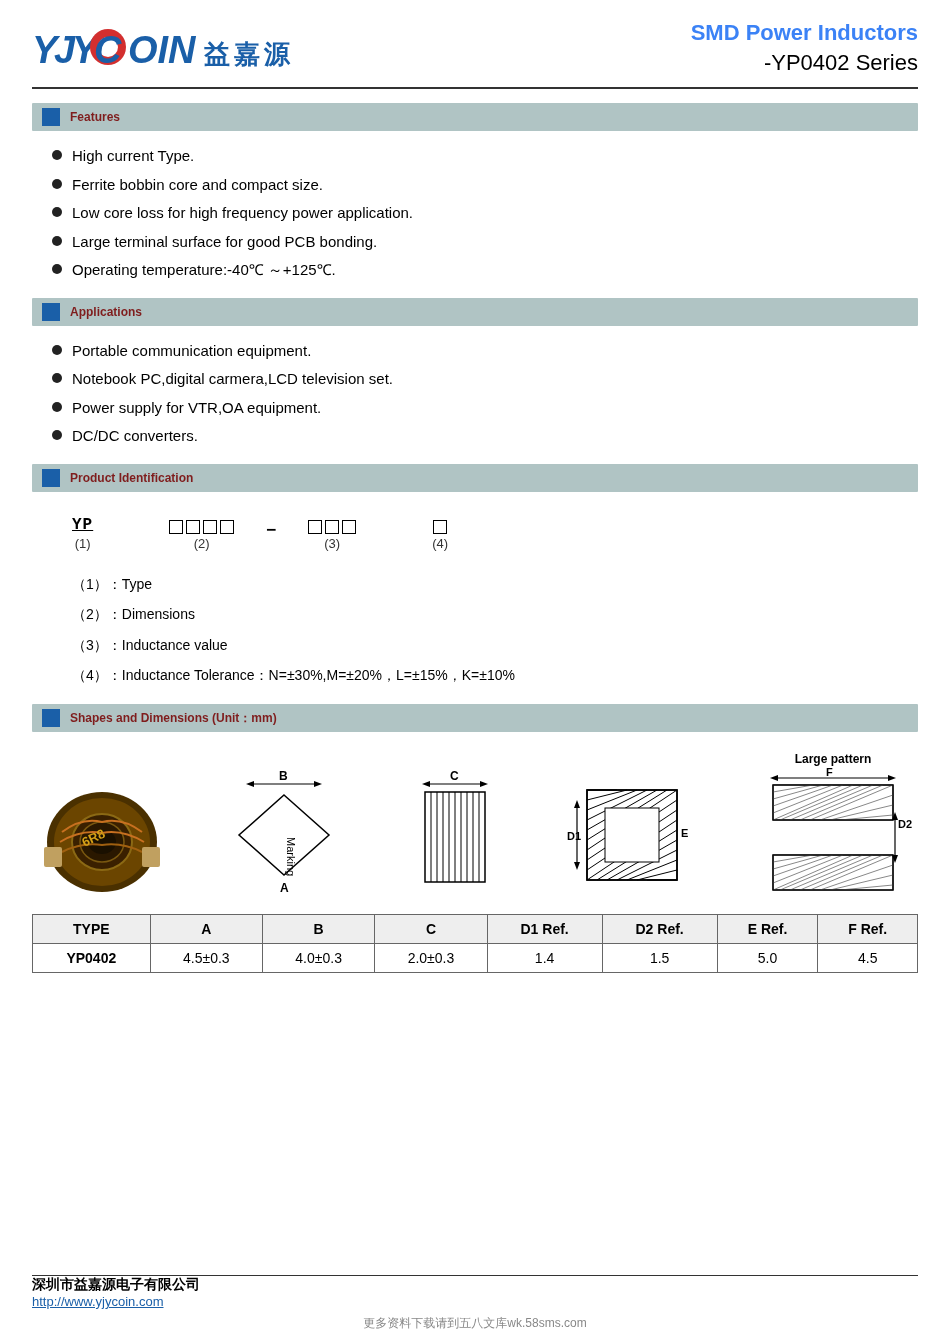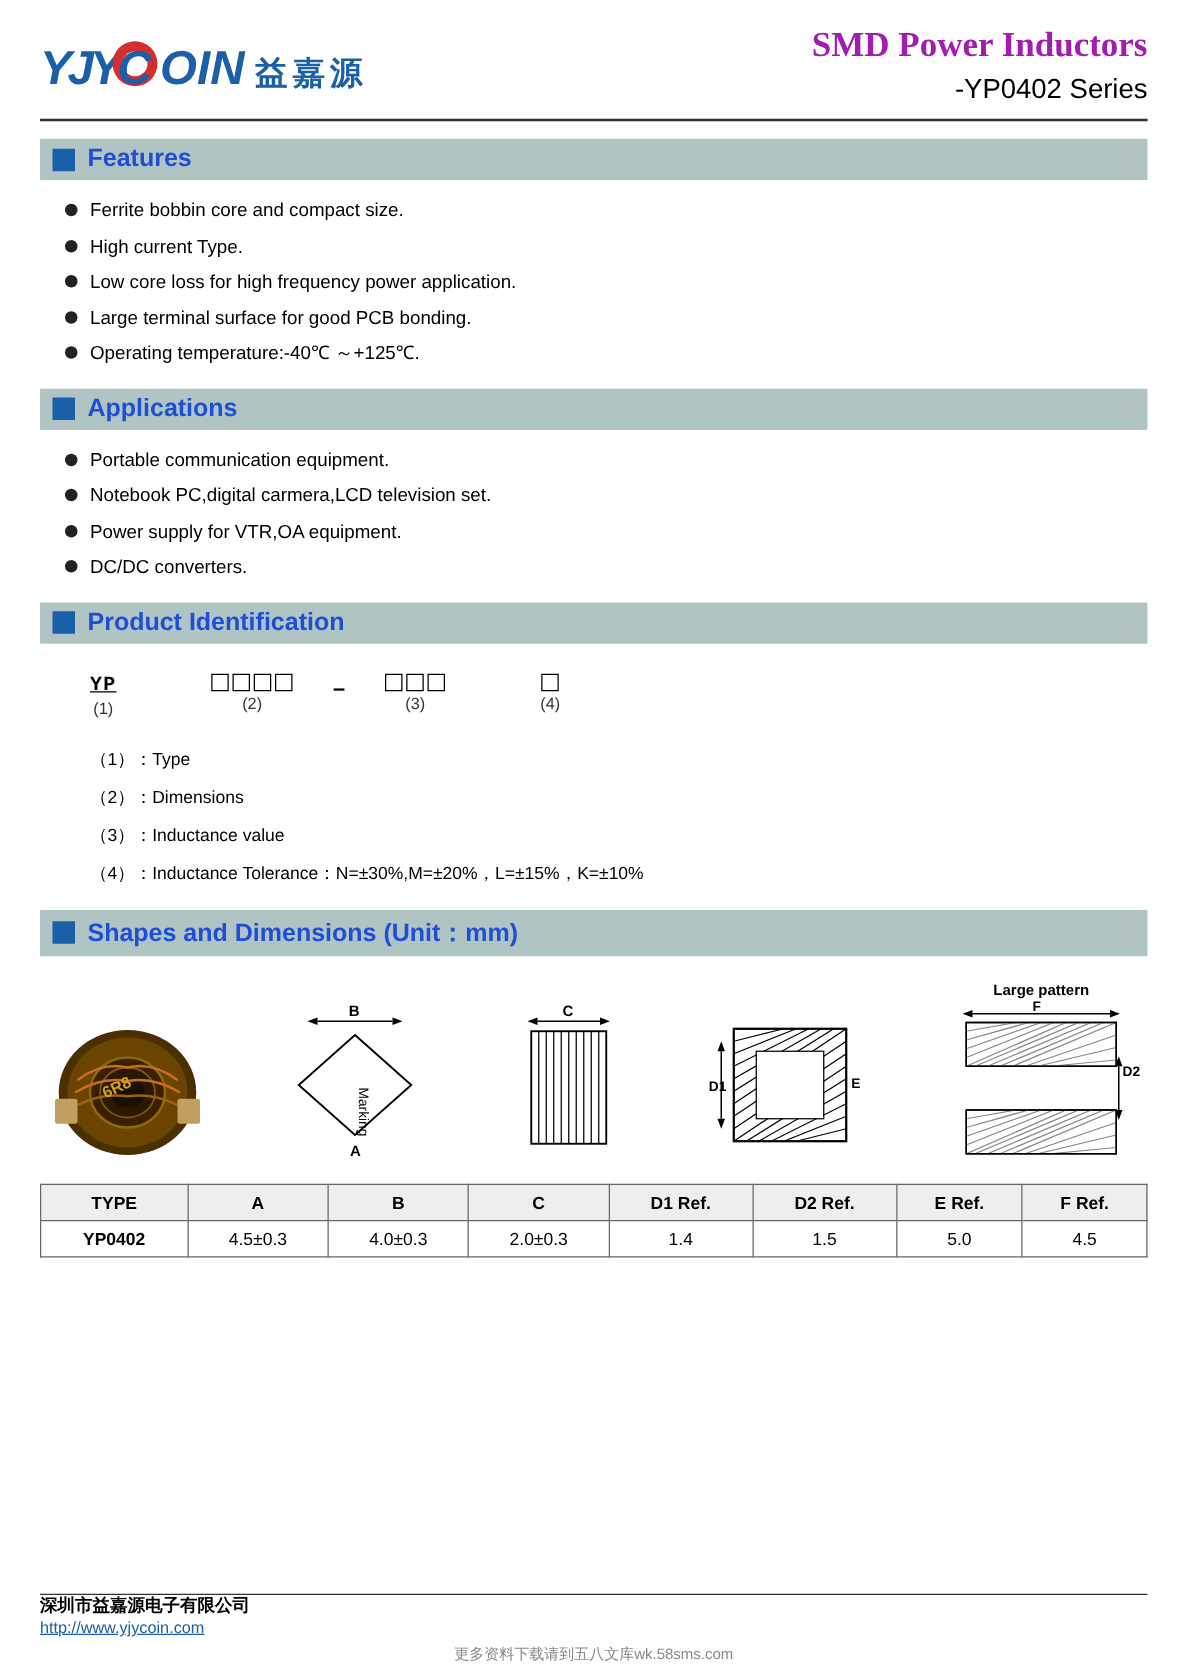--- a/index.html
+++ b/index.html
@@ -32,24 +32,23 @@
     .logo-area {
       display: flex;
       align-items: center;
       gap: 8px;
     }
     .header-title {
       text-align: right;
       line-height: 1.35;
     }
     .header-title-main {
-      font-size: 28px;
-      font-weight: bold;
-      color: #a21caf;
-      font-family: Liberation Serif, serif;
+      font-size: 22px;
+      font-weight: bold;
+      color: #3b82f6;
     }
     .header-title-sub {
       font-size: 22px;
       font-weight: normal;
       color: #000000;
     }
 
     
     .section-header {
       background: #b0c4c4;
@@ -61,23 +60,23 @@
       border-radius: 1px;
     }
     .section-icon {
       display: inline-block;
       width: 18px;
       height: 18px;
       background: #1a5fa8;
       flex-shrink: 0;
     }
     .section-title {
-      font-size: 20px;
-      font-weight: bold;
-      color: #1d4ed8;
+      font-size: 12px;
+      font-weight: bold;
+      color: #7f1d1d;
     }
 
     
     .bullet-list {
       list-style: none;
       margin: 4px 0 10px 20px;
     }
     .bullet-list li {
       display: flex;
       align-items: flex-start;
@@ -93,20 +92,21 @@
       background: #222;
       border-radius: 50%;
       flex-shrink: 0;
       margin-top: 5px;
     }
 
     
     .product-id-diagram {
       margin: 14px 0 14px 40px;
       display: flex;
+      align-items: flex-end;
       gap: 28px;
     }
     .pid-group {
       display: flex;
       flex-direction: column;
       align-items: center;
       gap: 2px;
     }
     .pid-top {
       font-size: 16px;
@@ -243,25 +243,25 @@
     </div>
   </div>
 
   <div class="section-header">
     <span class="section-icon"></span>
     <span class="section-title">Features</span>
   </div>
   <ul class="bullet-list">
     <li>
         <span class="bullet-circle"></span>
+        <span>High current Type.</span>
+      </li>
+    <li>
+        <span class="bullet-circle"></span>
         <span>Ferrite bobbin core and compact size.</span>
-      </li>
-    <li>
-        <span class="bullet-circle"></span>
-        <span>High current Type.</span>
       </li>
     <li>
         <span class="bullet-circle"></span>
         <span>Low core loss for high frequency power application.</span>
       </li>
     <li>
         <span class="bullet-circle"></span>
         <span>Large terminal surface for good PCB bonding.</span>
       </li>
     <li>

